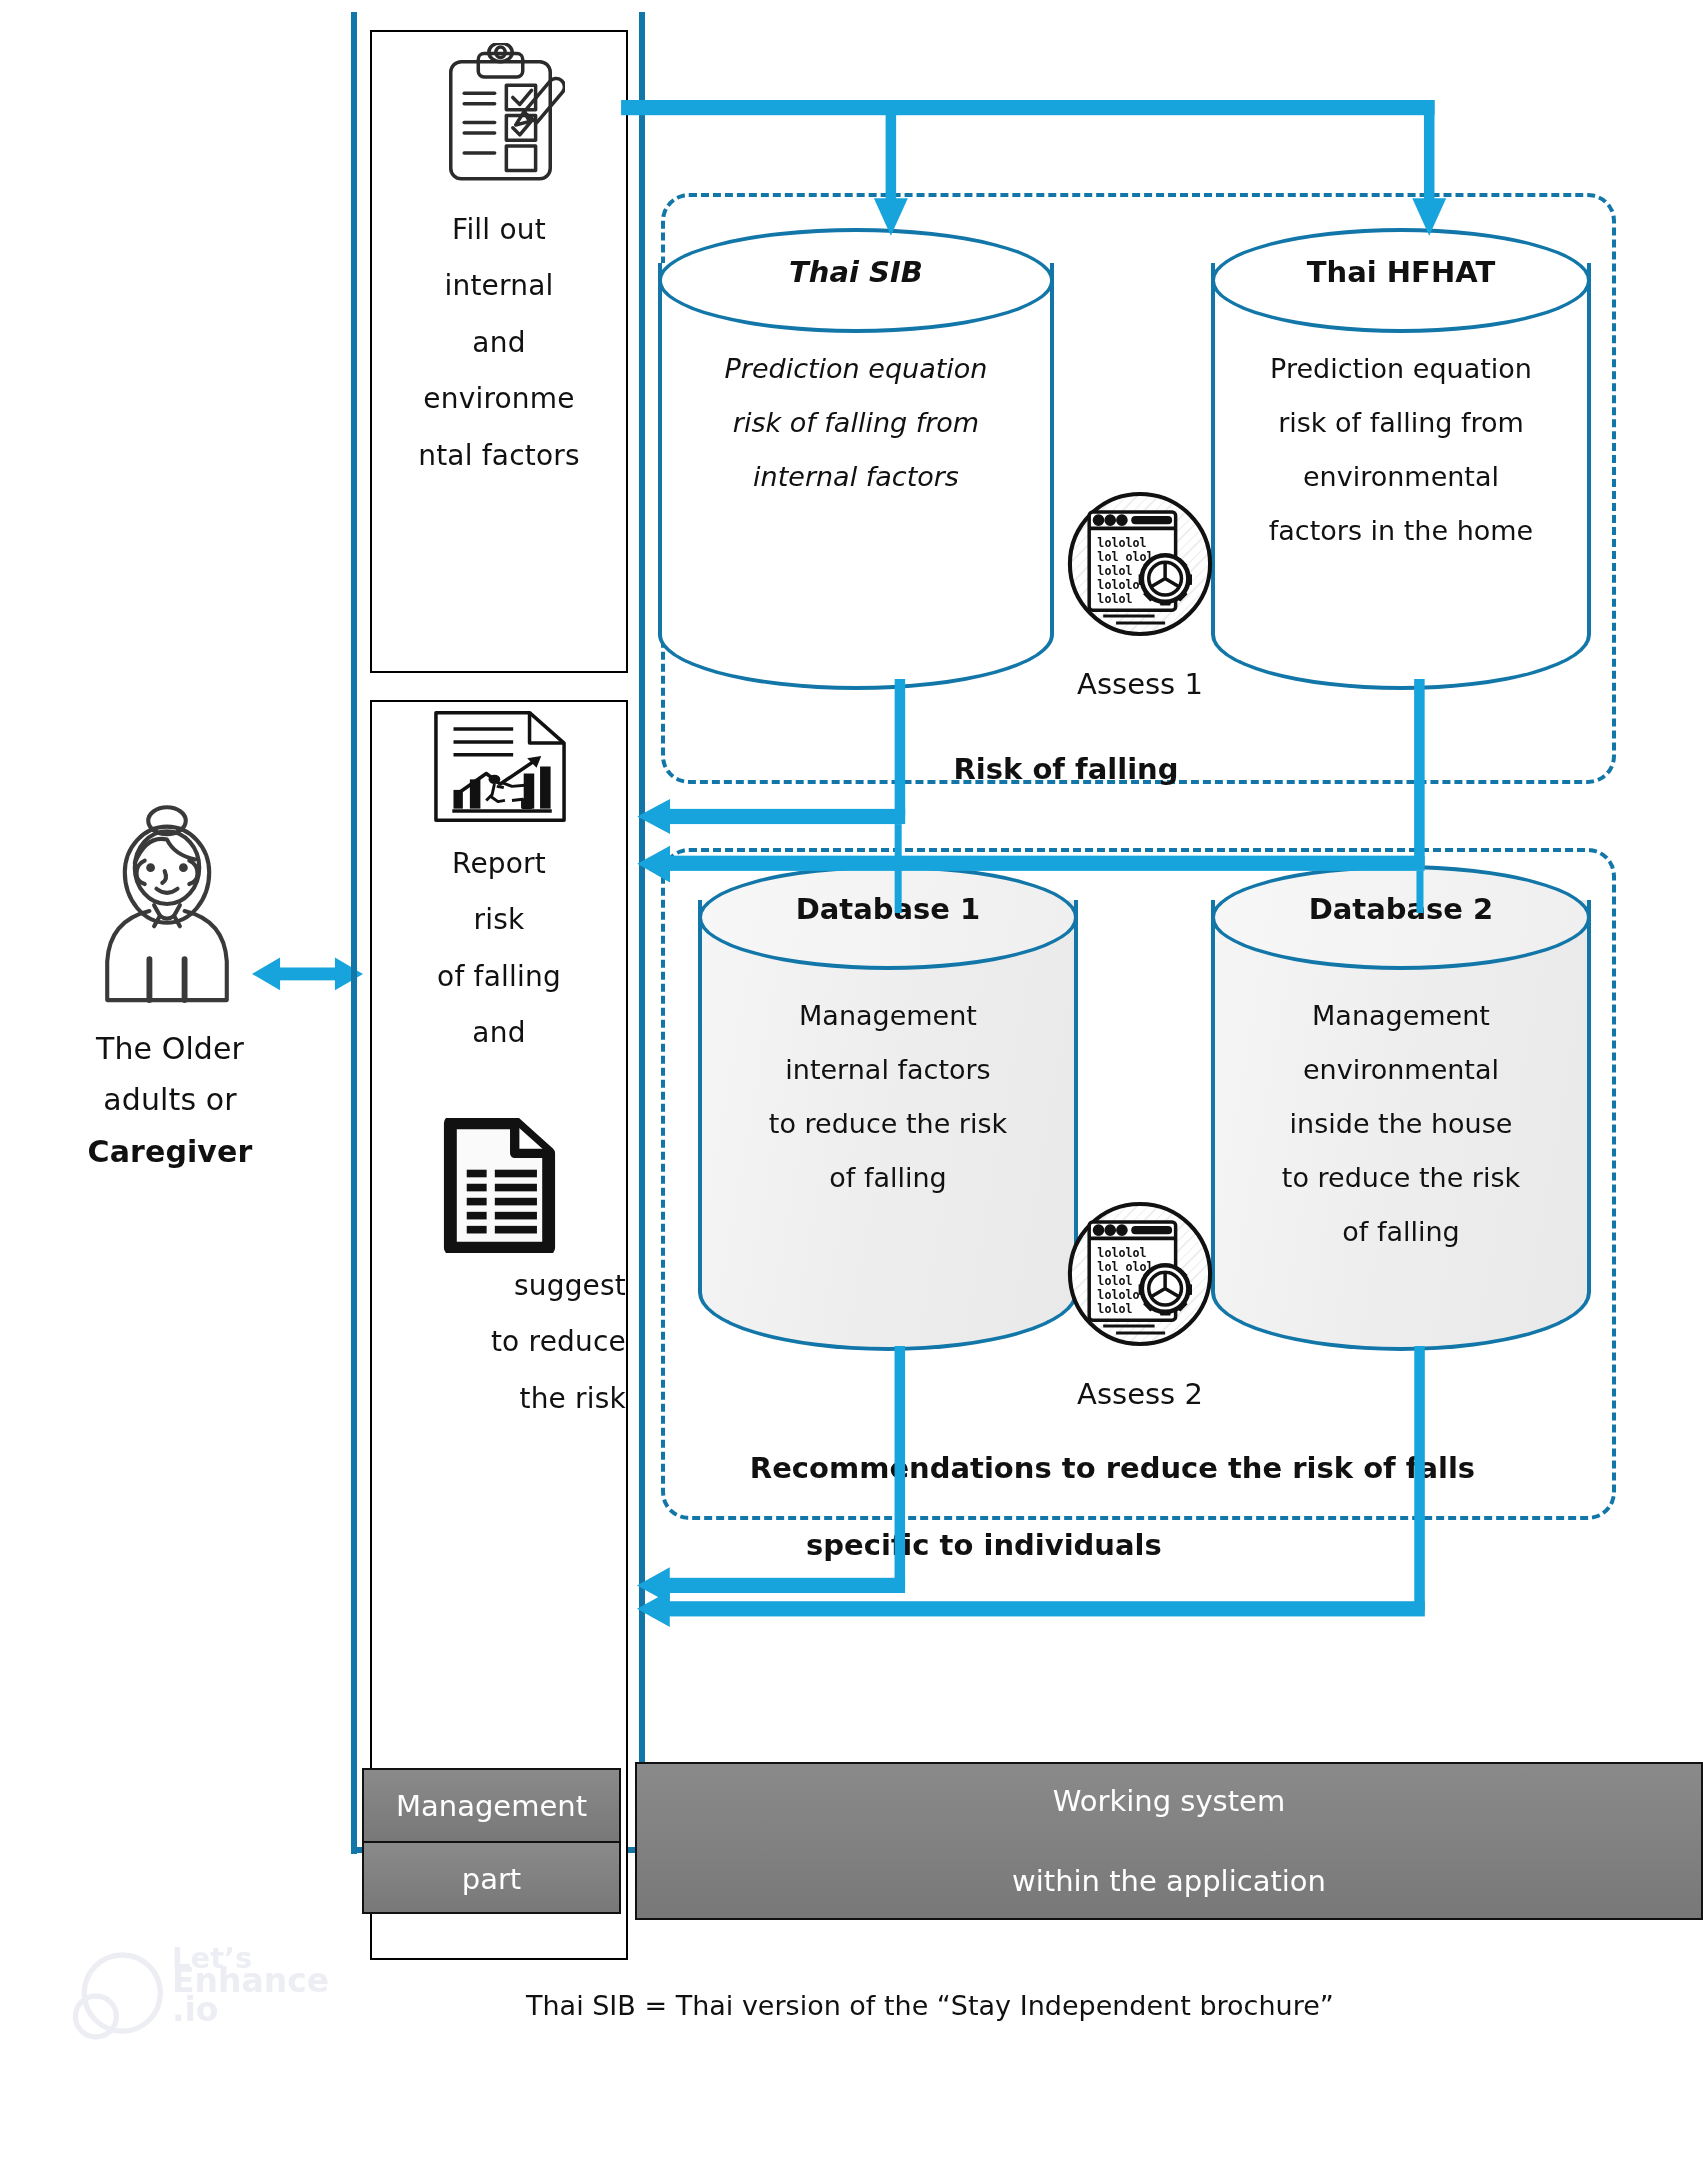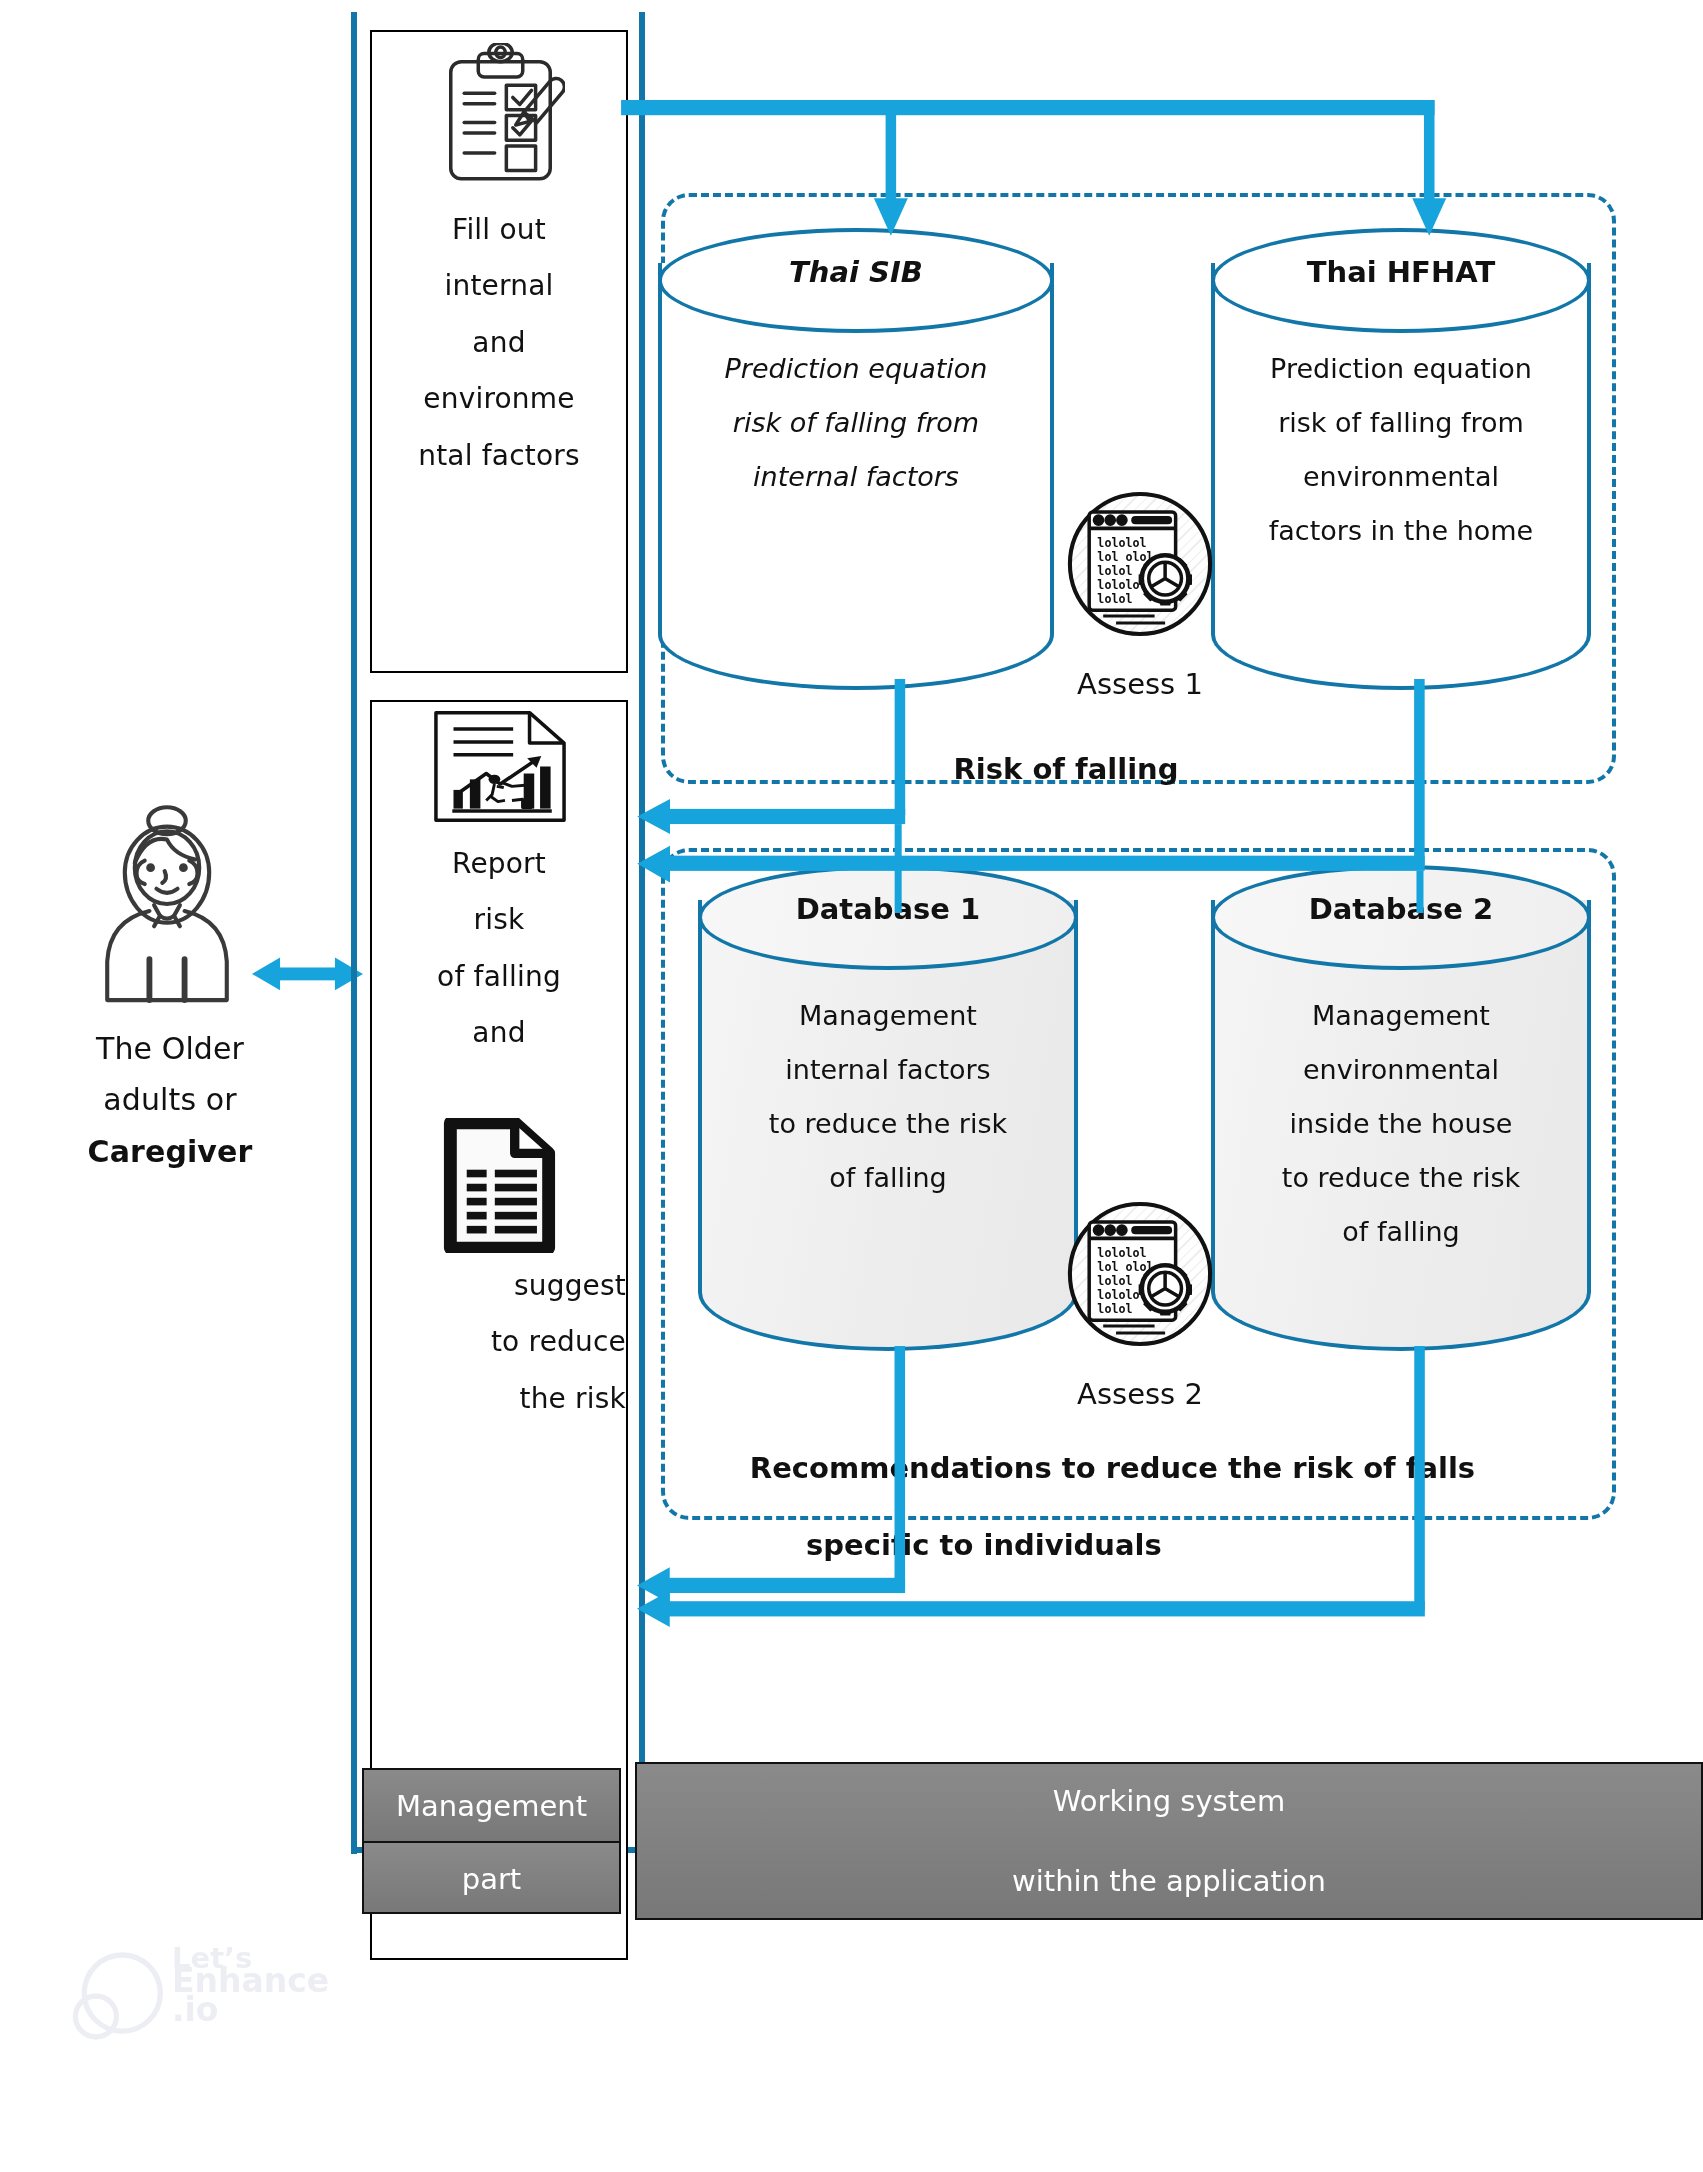--- a/index.html
+++ b/index.html
@@ -364,16 +364,19 @@
       <rect x="440" y="0" width="18" height="412"></rect>
       <rect x="48" y="396" width="410" height="26"></rect>
       <polygon points="56,378 56,440 0,409"></polygon>
       <rect x="1328" y="0" width="18" height="452"></rect>
       <rect x="48" y="436" width="1298" height="26"></rect>
       <polygon points="56,418 56,480 0,449"></polygon>
     </g>
   </svg>
 
   <div class="abs" style="left:386px;top:1990px;width:1288px;">
+    <div style="position:relative;height:53px;">
+      <div class="t-note" style="position:absolute;left:140px;top:0;">Thai SIB = Thai version of the “Stay Independent brochure”</div>
+    </div>
   </div>
 
 </div>
 
 
 </body></html>

